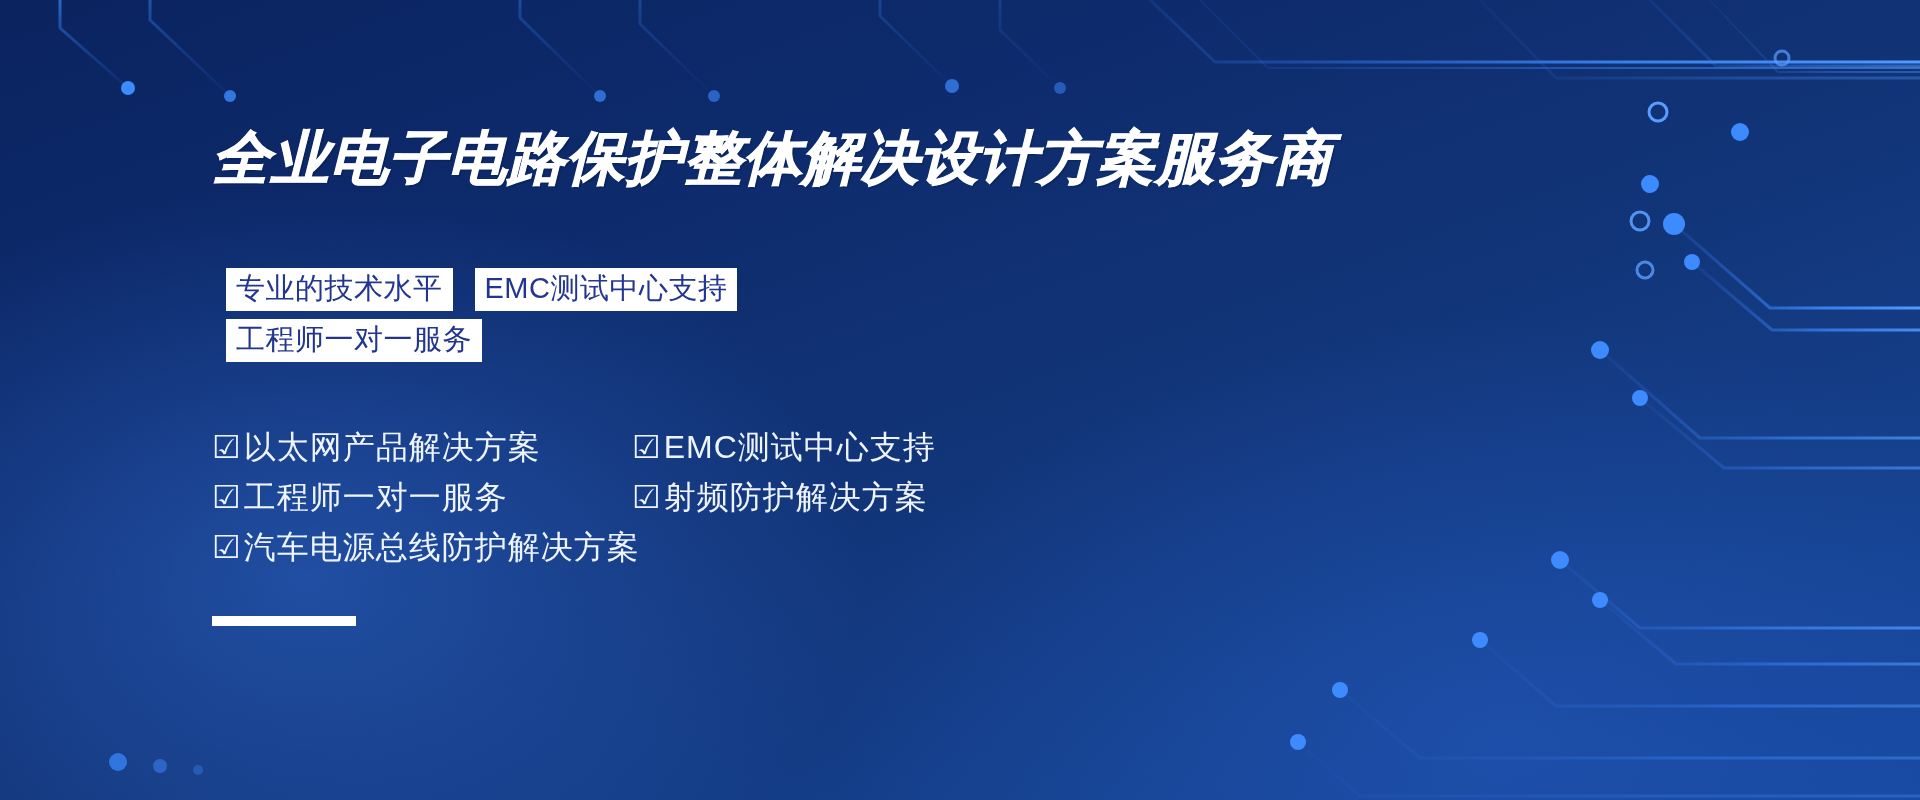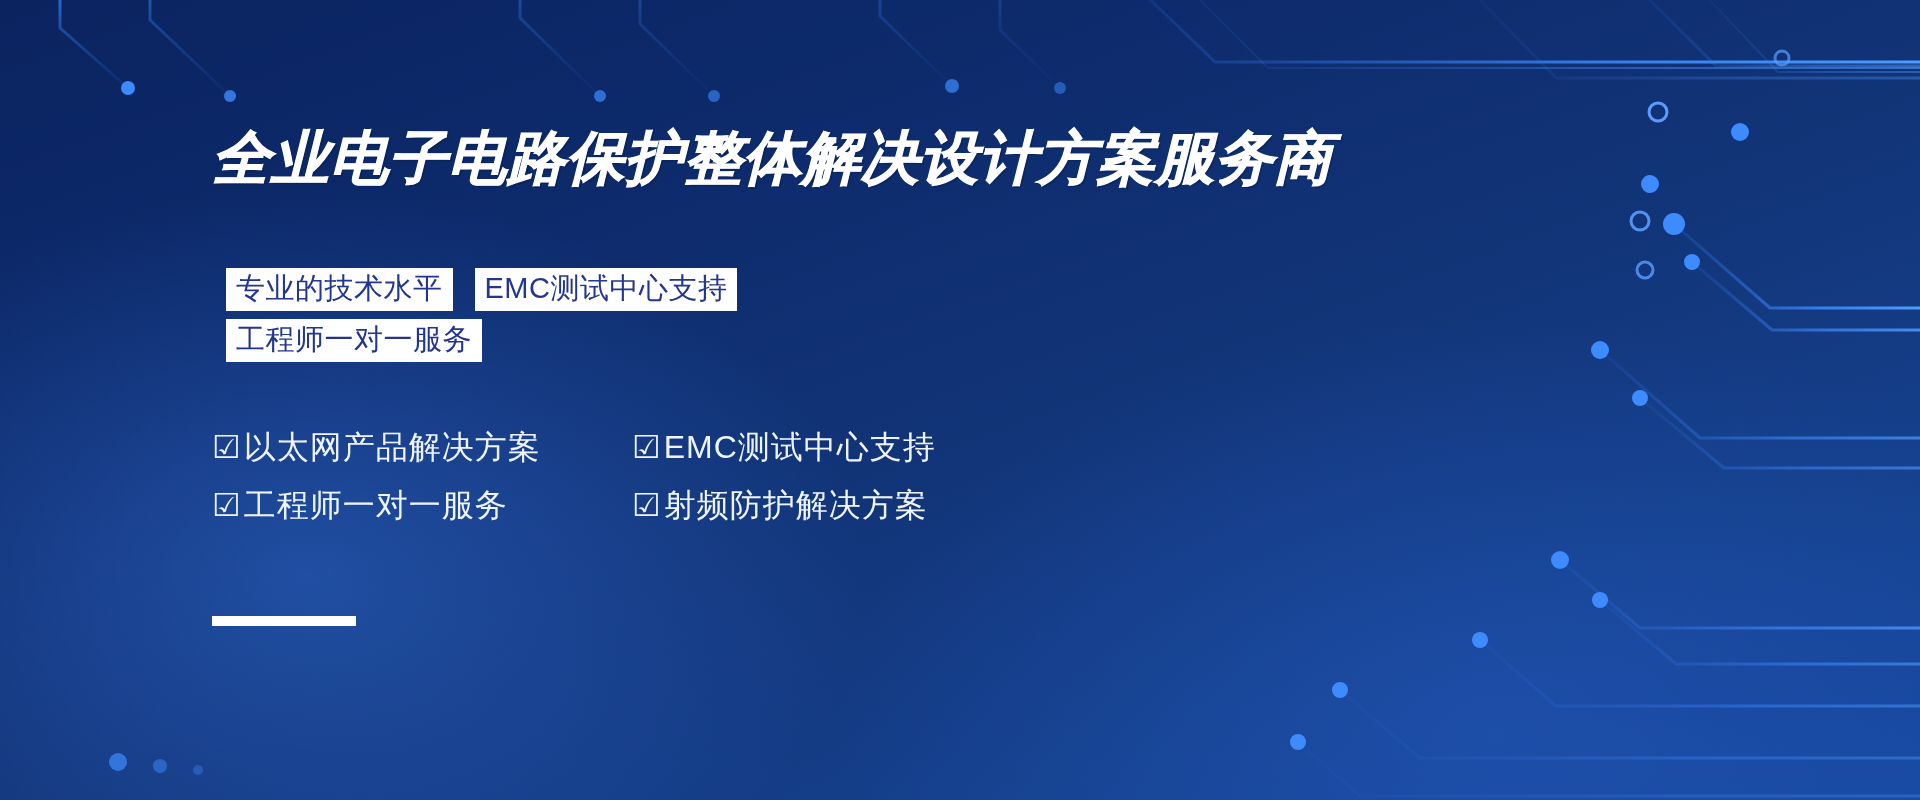--- a/index.html
+++ b/index.html
@@ -73,21 +73,21 @@
     white-space:nowrap;
     letter-spacing:0.5px;
   }
 
   .checklist {
     position:absolute;
     left:0;
     top:424px;
     display:grid;
     grid-template-columns:420px auto;
-    row-gap:12px;
+    row-gap:4px;
   }
   .check-item {
     color:#eef4ff;
     font-size:32px;
     line-height:46px;
     white-space:nowrap;
     letter-spacing:1px;
   }
   .check-item .box {
     display:inline-block;
@@ -212,18 +212,21 @@
       </div>
       <div class="check-item">
         <span class="box">☑</span><span>EMC测试中心支持</span>
       </div>
       <div class="check-item">
         <span class="box">☑</span><span>工程师一对一服务</span>
       </div>
       <div class="check-item">
         <span class="box">☑</span><span>射频防护解决方案</span>
       </div>
+      <div class="check-item">
+        <span class="box">☑</span><span>汽车电源总线防护解决方案</span>
+      </div>
     </div>
 
     <div class="underline"></div>
 
   </div>
 </div>
 
 </body></html>

